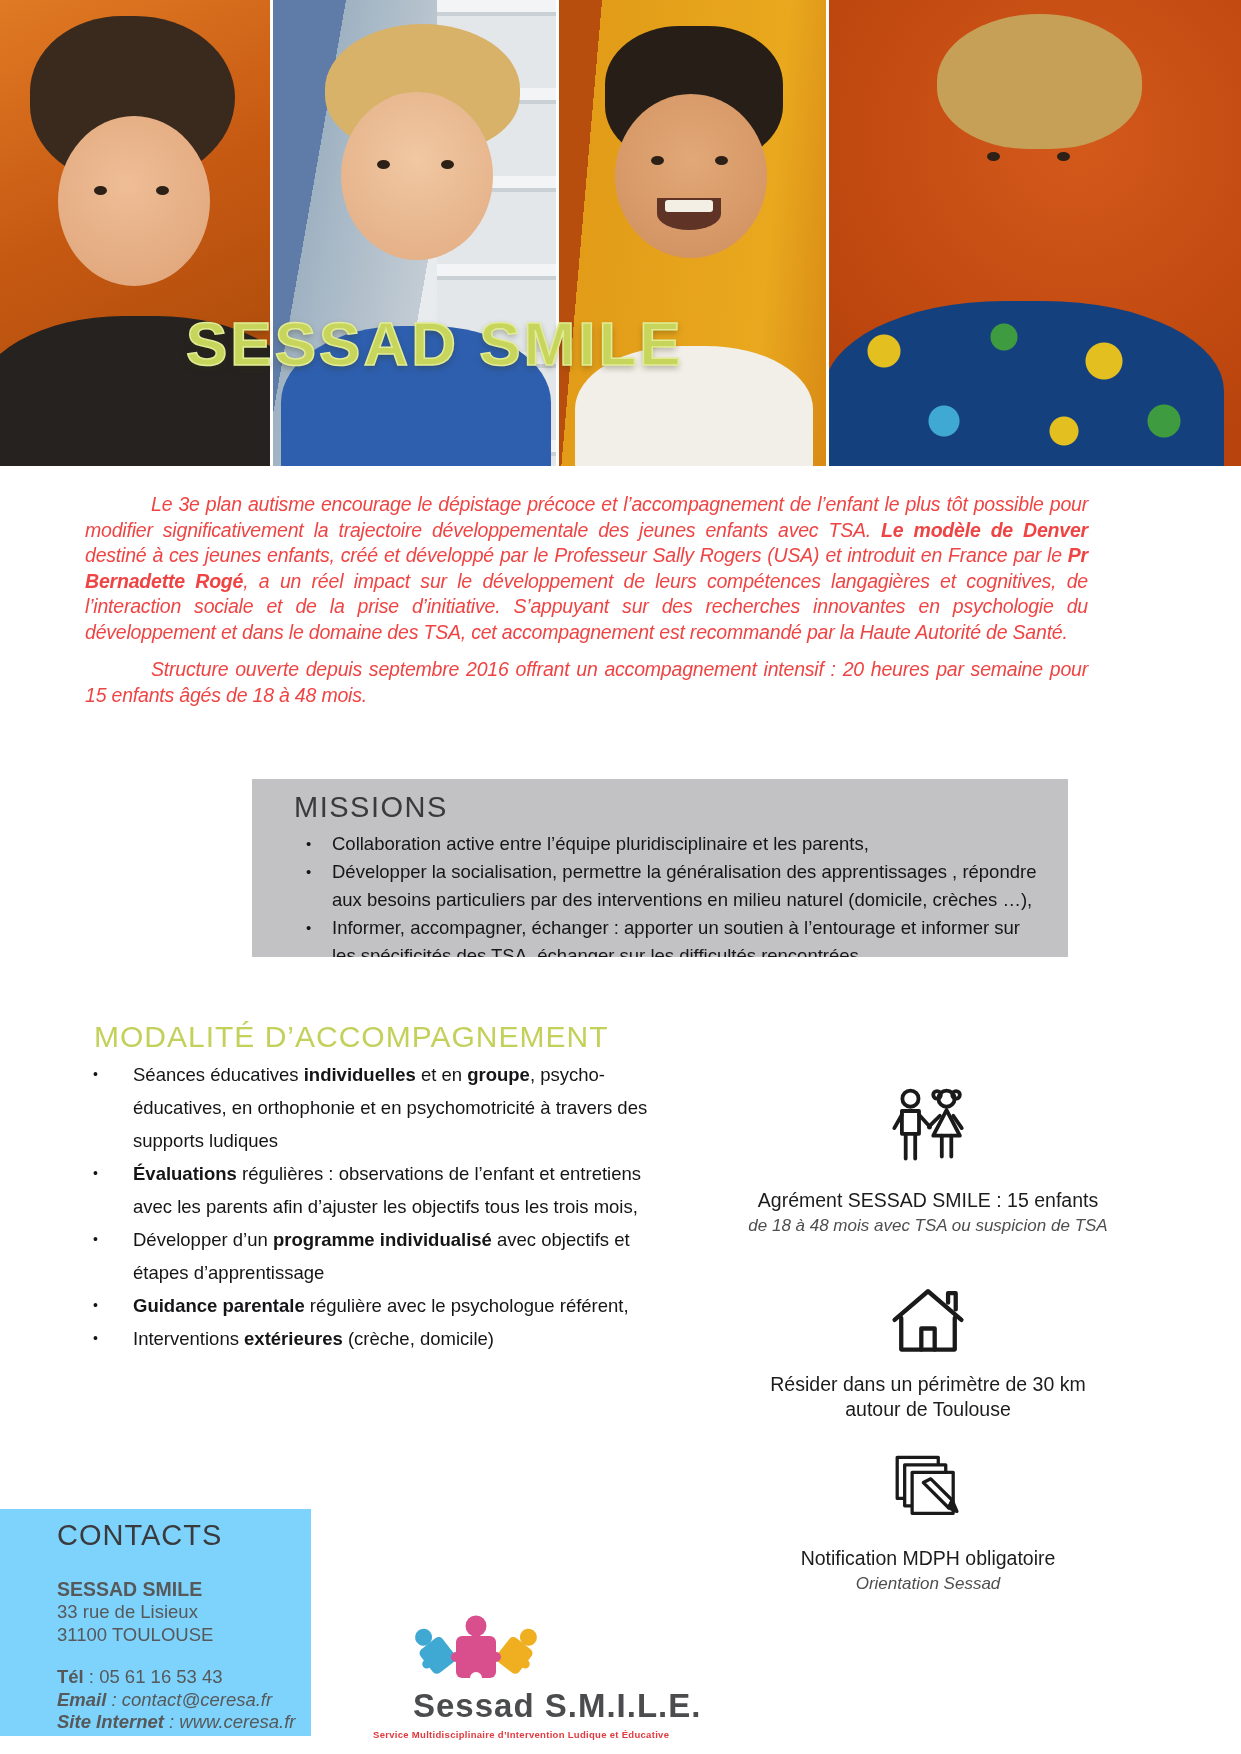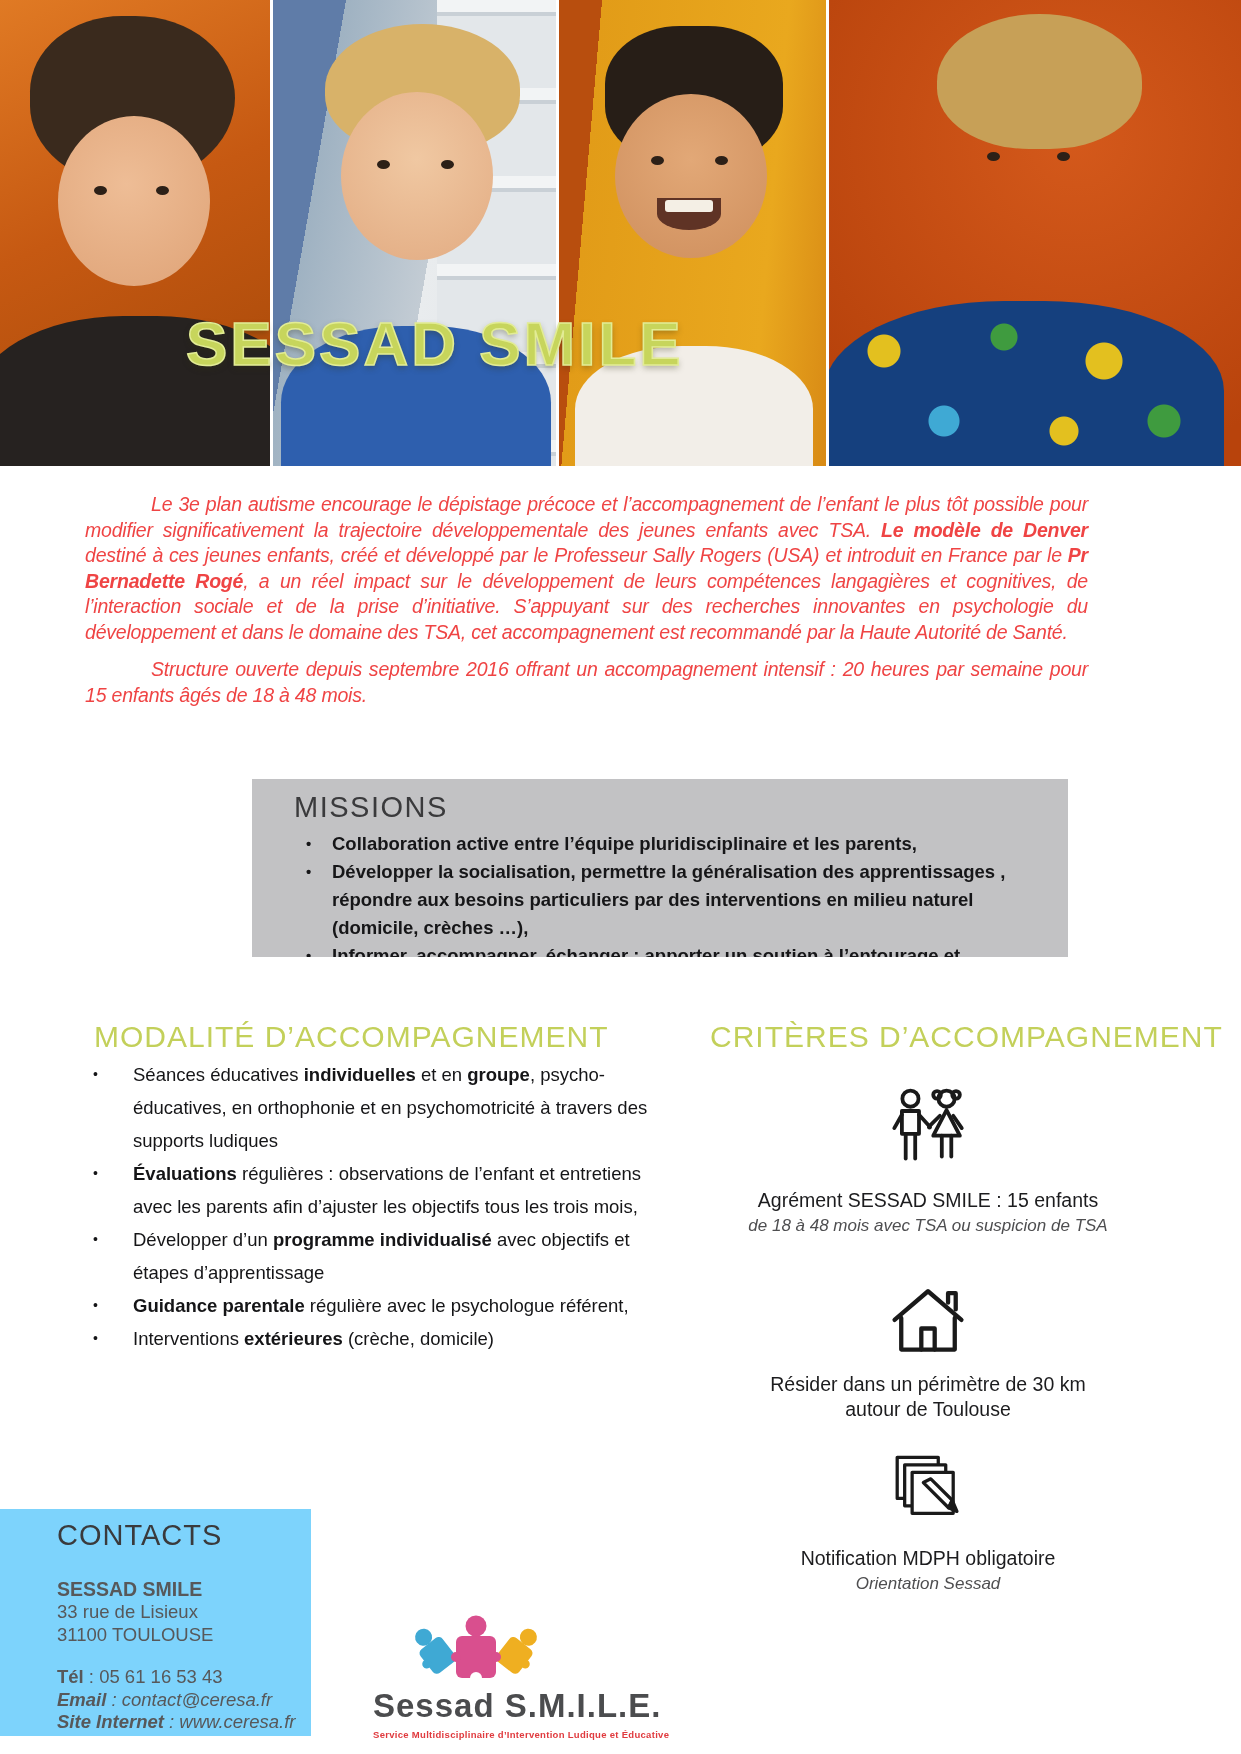--- a/index.html
+++ b/index.html
@@ -53,21 +53,21 @@
   .intro{position:absolute;left:85px;top:492px;width:1003px;font-style:italic;font-size:19.5px;
          line-height:25.5px;text-align:justify;letter-spacing:-0.2px;color:#ef4444;}
   .intro p{margin:0 0 12px;text-indent:66px;}
   .b{font-weight:700;}
 
   
   .missions{position:absolute;left:252px;top:779px;width:816px;height:178px;background:#c2c2c4;
             box-sizing:border-box;padding:12px 30px 0 42px;overflow:hidden;}
   .missions h2{margin:0;font-size:29px;font-weight:400;letter-spacing:1.5px;color:#3a3a3c;}
   .missions ul{margin:6px 0 0;padding:0;list-style:none;font-size:18.5px;line-height:28px;color:#161618;}
-  .missions li{position:relative;padding-left:38px;font-weight:bold;}
+  .missions li{position:relative;padding-left:38px;}
   .missions li::before{content:"\2022";position:absolute;left:12px;font-size:15px;}
 
   
   .col-heading{position:absolute;font-size:30px;font-weight:400;letter-spacing:1px;color:#c3d05a;white-space:nowrap;}
   .h-modalites{left:94px;top:995px;}
   .h-criteres{left:710px;top:995px;}
 
   
   .modalites-list{position:absolute;left:88px;top:1058px;width:560px;margin:0;padding:0;list-style:none;
                   font-size:18.5px;line-height:33px;color:#151517;}
@@ -87,21 +87,21 @@
   .contacts h2{margin:0;font-size:29px;font-weight:400;letter-spacing:1px;color:#3a3a3c;}
   .contacts .org{margin-top:26px;font-weight:700;font-size:19.5px;white-space:nowrap;}
   .contacts .line{font-size:18.5px;line-height:22.5px;white-space:nowrap;}
   .contacts .group2{margin-top:20px;}
   .lbl{font-weight:700;}
   .it{font-style:italic;}
 
   
   .logo{position:absolute;left:373px;top:1602px;width:320px;}
   .logo svg{display:block;margin-left:28px;}
-  .logo .name{font-size:33px;font-weight:700;color:#4b4c4e;letter-spacing:1px;margin-top:0;white-space:nowrap;}
+  .logo .name{font-size:33px;font-weight:700;color:#4b4c4e;letter-spacing:1px;margin-top:0;white-space:nowrap;margin-left:40px;}
   .logo .tagline{font-size:9.5px;font-weight:700;color:#e03a3e;letter-spacing:0.3px;margin-top:4px;white-space:nowrap;}
 </style>
 </head>
 <body>
 
 <div class="page">
 
   <div class="photo-strip">
     <div class="photo ph1">
       <div class="shape hair"></div>
@@ -146,21 +146,20 @@
   <section class="missions">
     <h2>MISSIONS</h2>
     <ul>
       <li>Collaboration active entre l’équipe pluridisciplinaire et les parents,</li>
       <li>Développer la socialisation, permettre la généralisation des apprentissages , répondre aux besoins particuliers par des interventions en milieu naturel (domicile, crèches …),</li>
       <li>Informer, accompagner, échanger : apporter un soutien à l’entourage et informer sur les spécificités des TSA, échanger sur les difficultés rencontrées.</li>
     </ul>
   </section>
 
   <h2 class="col-heading h-modalites">MODALITÉ D’ACCOMPAGNEMENT</h2>
-  <h2 class="col-heading h-criteres">CRITÈRES D’ACCOMPAGNEMENT</h2>
 
   <ul class="modalites-list">
     <li><span>Séances éducatives </span><span class="b">individuelles</span><span> et en </span><span class="b">groupe</span><span>, psycho-éducatives, en orthophonie et en psychomotricité à travers des supports ludiques</span></li>
     <li><span class="b">Évaluations</span><span> régulières : observations de l’enfant et entretiens avec les parents afin d’ajuster les objectifs tous les trois mois,</span></li>
     <li><span>Développer d’un </span><span class="b">programme individualisé</span><span> avec objectifs et étapes d’apprentissage</span></li>
     <li><span class="b">Guidance parentale</span><span> régulière avec le psychologue référent,</span></li>
     <li><span>Interventions </span><span class="b">extérieures</span><span> (crèche, domicile)</span></li>
   </ul>
 
   <div class="criterion crit-1">

